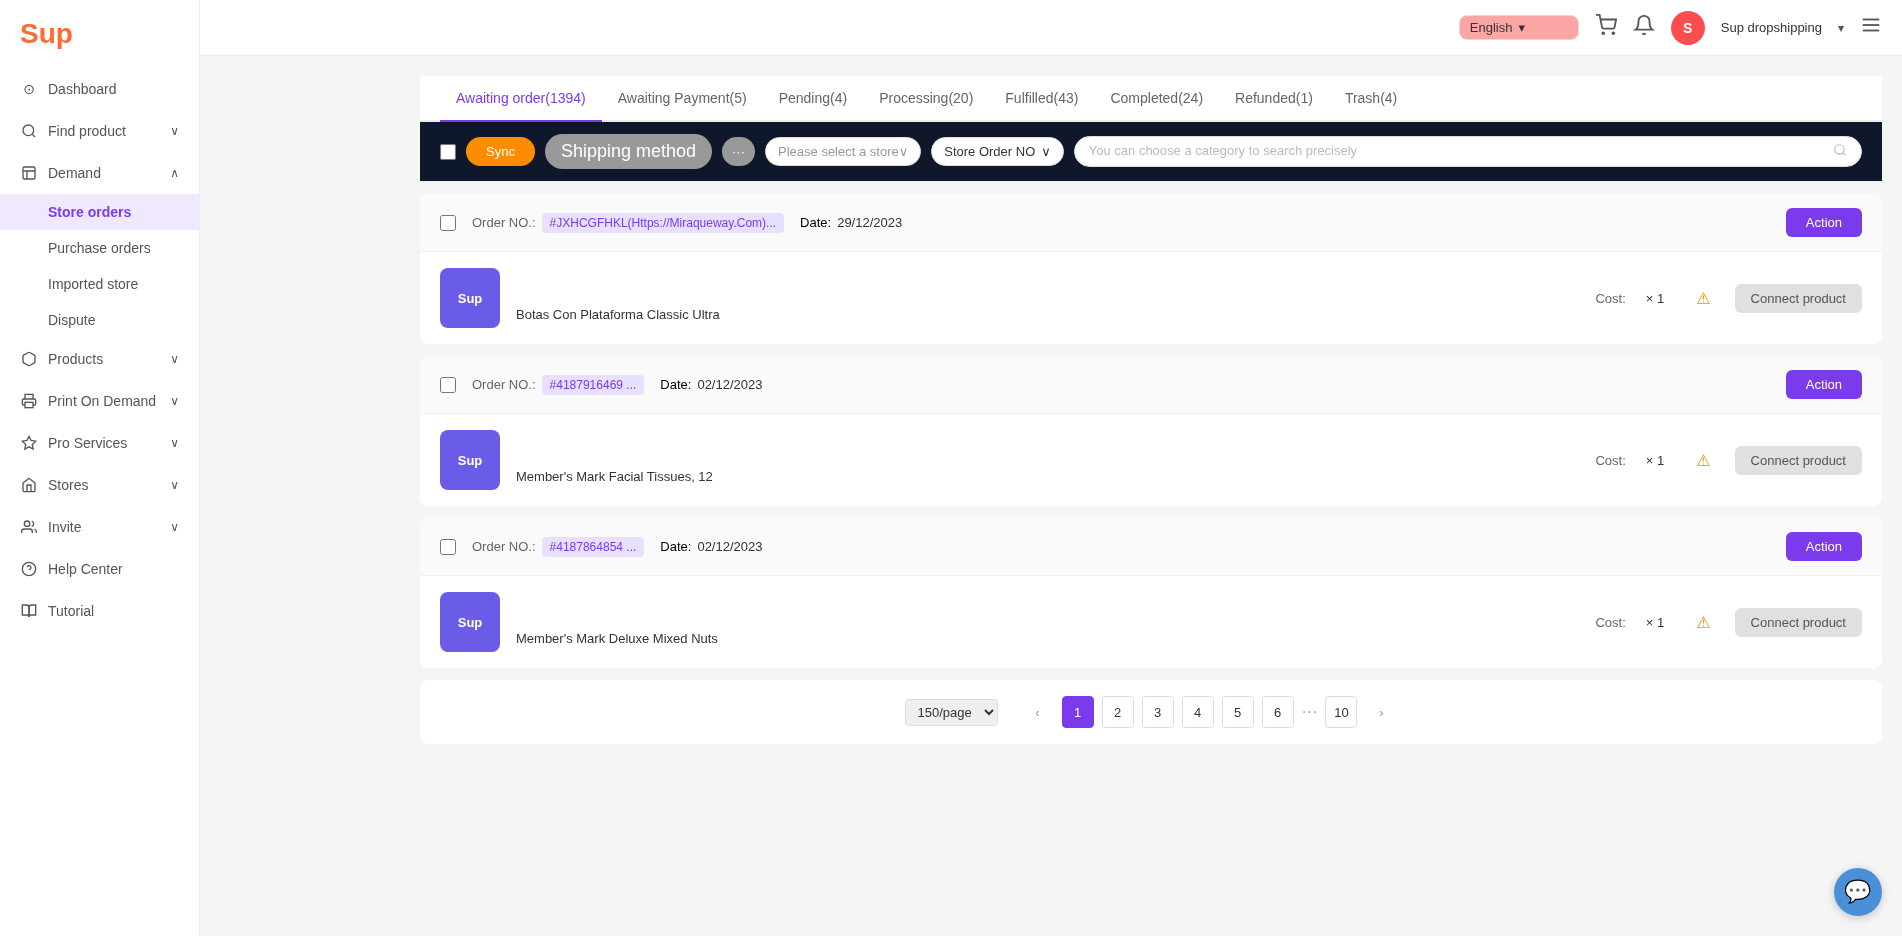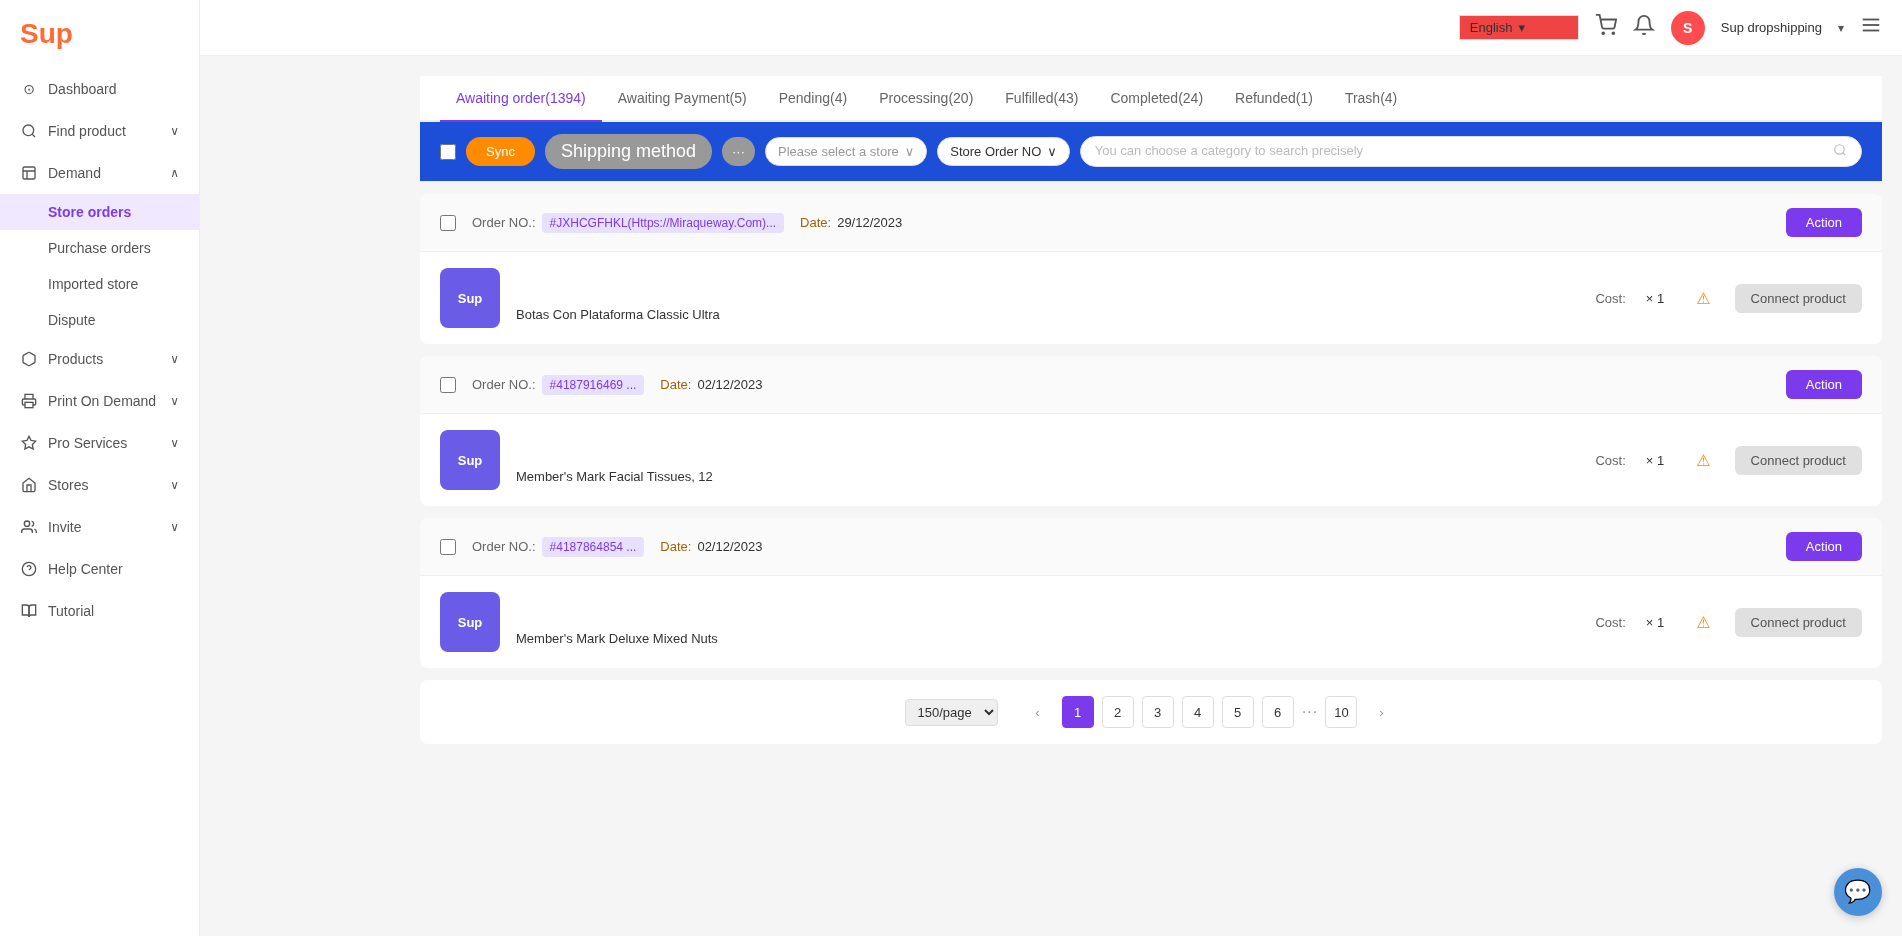--- a/index.html
+++ b/index.html
@@ -11,51 +11,51 @@
     .logo-text { color: #ff6b35; font-size: 28px; font-weight: 700; }
     .sidebar-nav { flex: 1; }
     .nav-item { display: flex; align-items: center; padding: 12px 20px; cursor: pointer; color: #555; font-size: 14px; gap: 10px; position: relative; }
     .nav-item .chevron { margin-left: auto; font-size: 12px; }
     .nav-icon { width: 18px; height: 18px; display: flex; align-items: center; justify-content: center; }
     .sub-item { padding: 10px 20px 10px 48px; font-size: 14px; color: #555; cursor: pointer; }
     .sub-item.active { color: #7c3aed; font-weight: 600; background: #f0e8ff; }
 
     
     .header { position: fixed; top: 0; right: 0; left: 200px; height: 56px; background: #fff; border-bottom: 1px solid #eee; display: flex; align-items: center; justify-content: flex-end; padding: 0 20px; gap: 16px; z-index: 10; }
-    .lang-select { border: 1px solid #ddd; border-radius: 0; padding: 4px 10px; font-size: 13px; color: #333; background: #ef4444; cursor: pointer; display: flex; align-items: center; gap: 6px; min-width: 120px; }
+    .lang-select { border: 1px solid #ddd; border-radius: 8px; padding: 4px 10px; font-size: 13px; color: #333; background: #fca5a5; cursor: pointer; display: flex; align-items: center; gap: 6px; min-width: 120px; }
     .header-icon { color: #555; font-size: 20px; cursor: pointer; position: relative; }
     .user-avatar { width: 34px; height: 34px; background: #ff4d4f; border-radius: 50%; display: flex; align-items: center; justify-content: center; color: #fff; font-weight: 600; font-size: 14px; cursor: pointer; }
     .user-name { font-size: 13px; color: #333; cursor: pointer; }
     .hamburger { font-size: 20px; color: #555; cursor: pointer; }
 
     
     .main { margin-left: 200px; margin-top: 56px; flex: 1; overflow-y: auto; background: #f5f5f5; padding: 20px; }
 
     
     .tabs { background: #fff; padding: 0 20px; display: flex; border-bottom: 2px solid #eee; margin-bottom: 0; }
     .tab { padding: 14px 16px; font-size: 14px; color: #666; cursor: pointer; border-bottom: 2px solid transparent; margin-bottom: -2px; white-space: nowrap; }
     .tab.active { color: #7c3aed; border-bottom-color: #7c3aed; font-weight: 500; }
 
     
-    .toolbar { background: #1d4ed8; padding: 12px 20px; display: flex; align-items: center; gap: 10px; border-bottom: 1px solid #eee; }
+    .toolbar { background: #0f172a; padding: 12px 20px; display: flex; align-items: center; gap: 10px; border-bottom: 1px solid #eee; }
     .sync-btn { background: #ff8c00; color: #fff; border: none; padding: 7px 20px; border-radius: 20px; font-size: 13px; cursor: pointer; }
     .shipping-btn { background: #999; color: #fff; border: none; padding: 7px 16px; border-radius: 20px; font-size: 18px; cursor: pointer; }
     .more-btn { background: #999; color: #fff; border: none; padding: 7px 10px; border-radius: 20px; font-size: 13px; cursor: pointer; }
-    .store-select { border: 1px solid #ddd; border-radius: 20px; padding: 6px 12px; font-size: 13px; color: #999; background: #fff; cursor: pointer; display: flex; align-items: center; gap: 6px; }
+    .store-select { border: 1px solid #ddd; border-radius: 20px; padding: 6px 12px; font-size: 13px; color: #999; background: #fff; cursor: pointer; display: flex; align-items: center; }
     .order-select { border: 1px solid #ddd; border-radius: 20px; padding: 6px 12px; font-size: 13px; color: #333; background: #fff; cursor: pointer; display: flex; align-items: center; gap: 6px; }
     .search-bar { flex: 1; border: 1px solid #ddd; border-radius: 20px; padding: 6px 14px; font-size: 13px; color: #999; background: #fff; display: flex; align-items: flex-start; justify-content: space-between; }
 
     
     .orders-list { display: flex; flex-direction: column; gap: 12px; margin-top: 12px; }
     .order-card { background: #fff; border-radius: 8px; overflow: hidden; }
     .order-header { display: flex; align-items: center; padding: 14px 20px; background: #fafafa; border-bottom: 1px solid #f0f0f0; }
     .order-checkbox { margin-right: 16px; width: 16px; height: 16px; cursor: pointer; }
     .order-no-label { font-size: 13px; color: #666; margin-right: 6px; }
     .order-no-value { background: #e8e0ff; color: #7c3aed; font-size: 12px; padding: 3px 8px; border-radius: 4px; margin-right: 16px; }
-    .order-date-label { font-size: 13px; color: #a16207; margin-right: 6px; }
+    .order-date-label { font-size: 13px; color: #000000; margin-right: 6px; }
     .order-date-value { font-size: 13px; color: #333; }
     .action-btn { margin-left: auto; background: #7c3aed; color: #fff; border: none; padding: 7px 20px; border-radius: 6px; font-size: 13px; cursor: pointer; }
     .order-body { display: flex; align-items: center; padding: 16px 20px; gap: 16px; }
     .product-img { width: 60px; height: 60px; background: #6b5ce7; border-radius: 8px; display: flex; align-items: center; justify-content: center; flex-shrink: 0; }
     .product-img-text { color: #fff; font-size: 13px; font-weight: 700; }
     .product-name { flex: 1; font-size: 13px; color: #333; margin-top: 32px; }
     .cost-label { font-size: 13px; color: #666; margin-right: 4px; }
     .cost-value { font-size: 13px; color: #333; margin-right: 16px; }
     .info-icon { color: #ff8c00; font-size: 16px; margin-right: 8px; }
     .connect-btn { background: #e0e0e0; color: #555; border: none; padding: 7px 16px; border-radius: 6px; font-size: 13px; cursor: pointer; text-align: right; }

